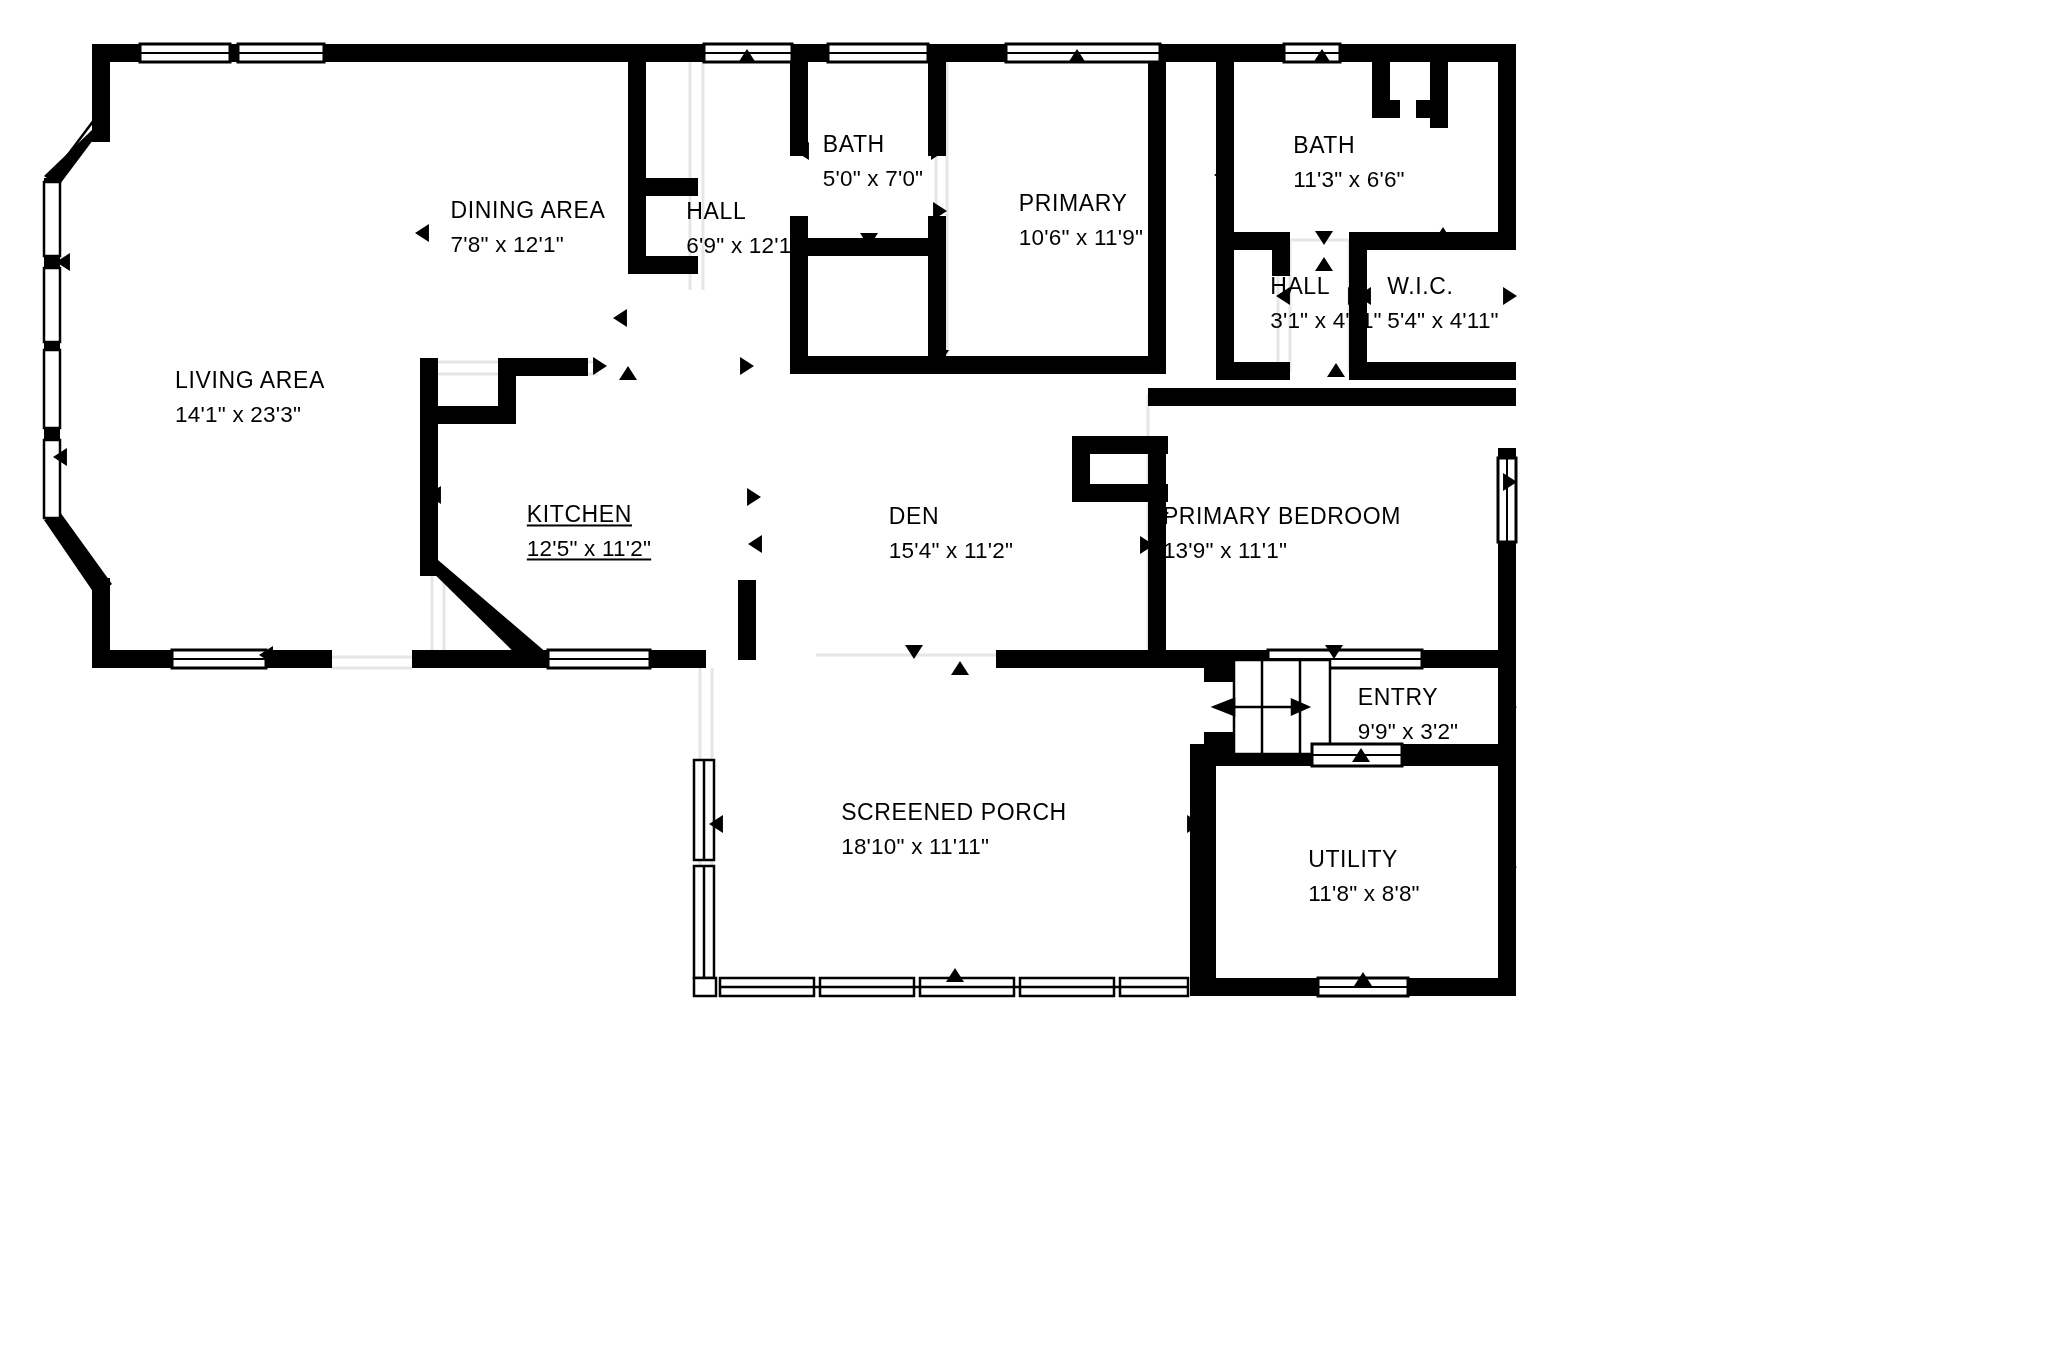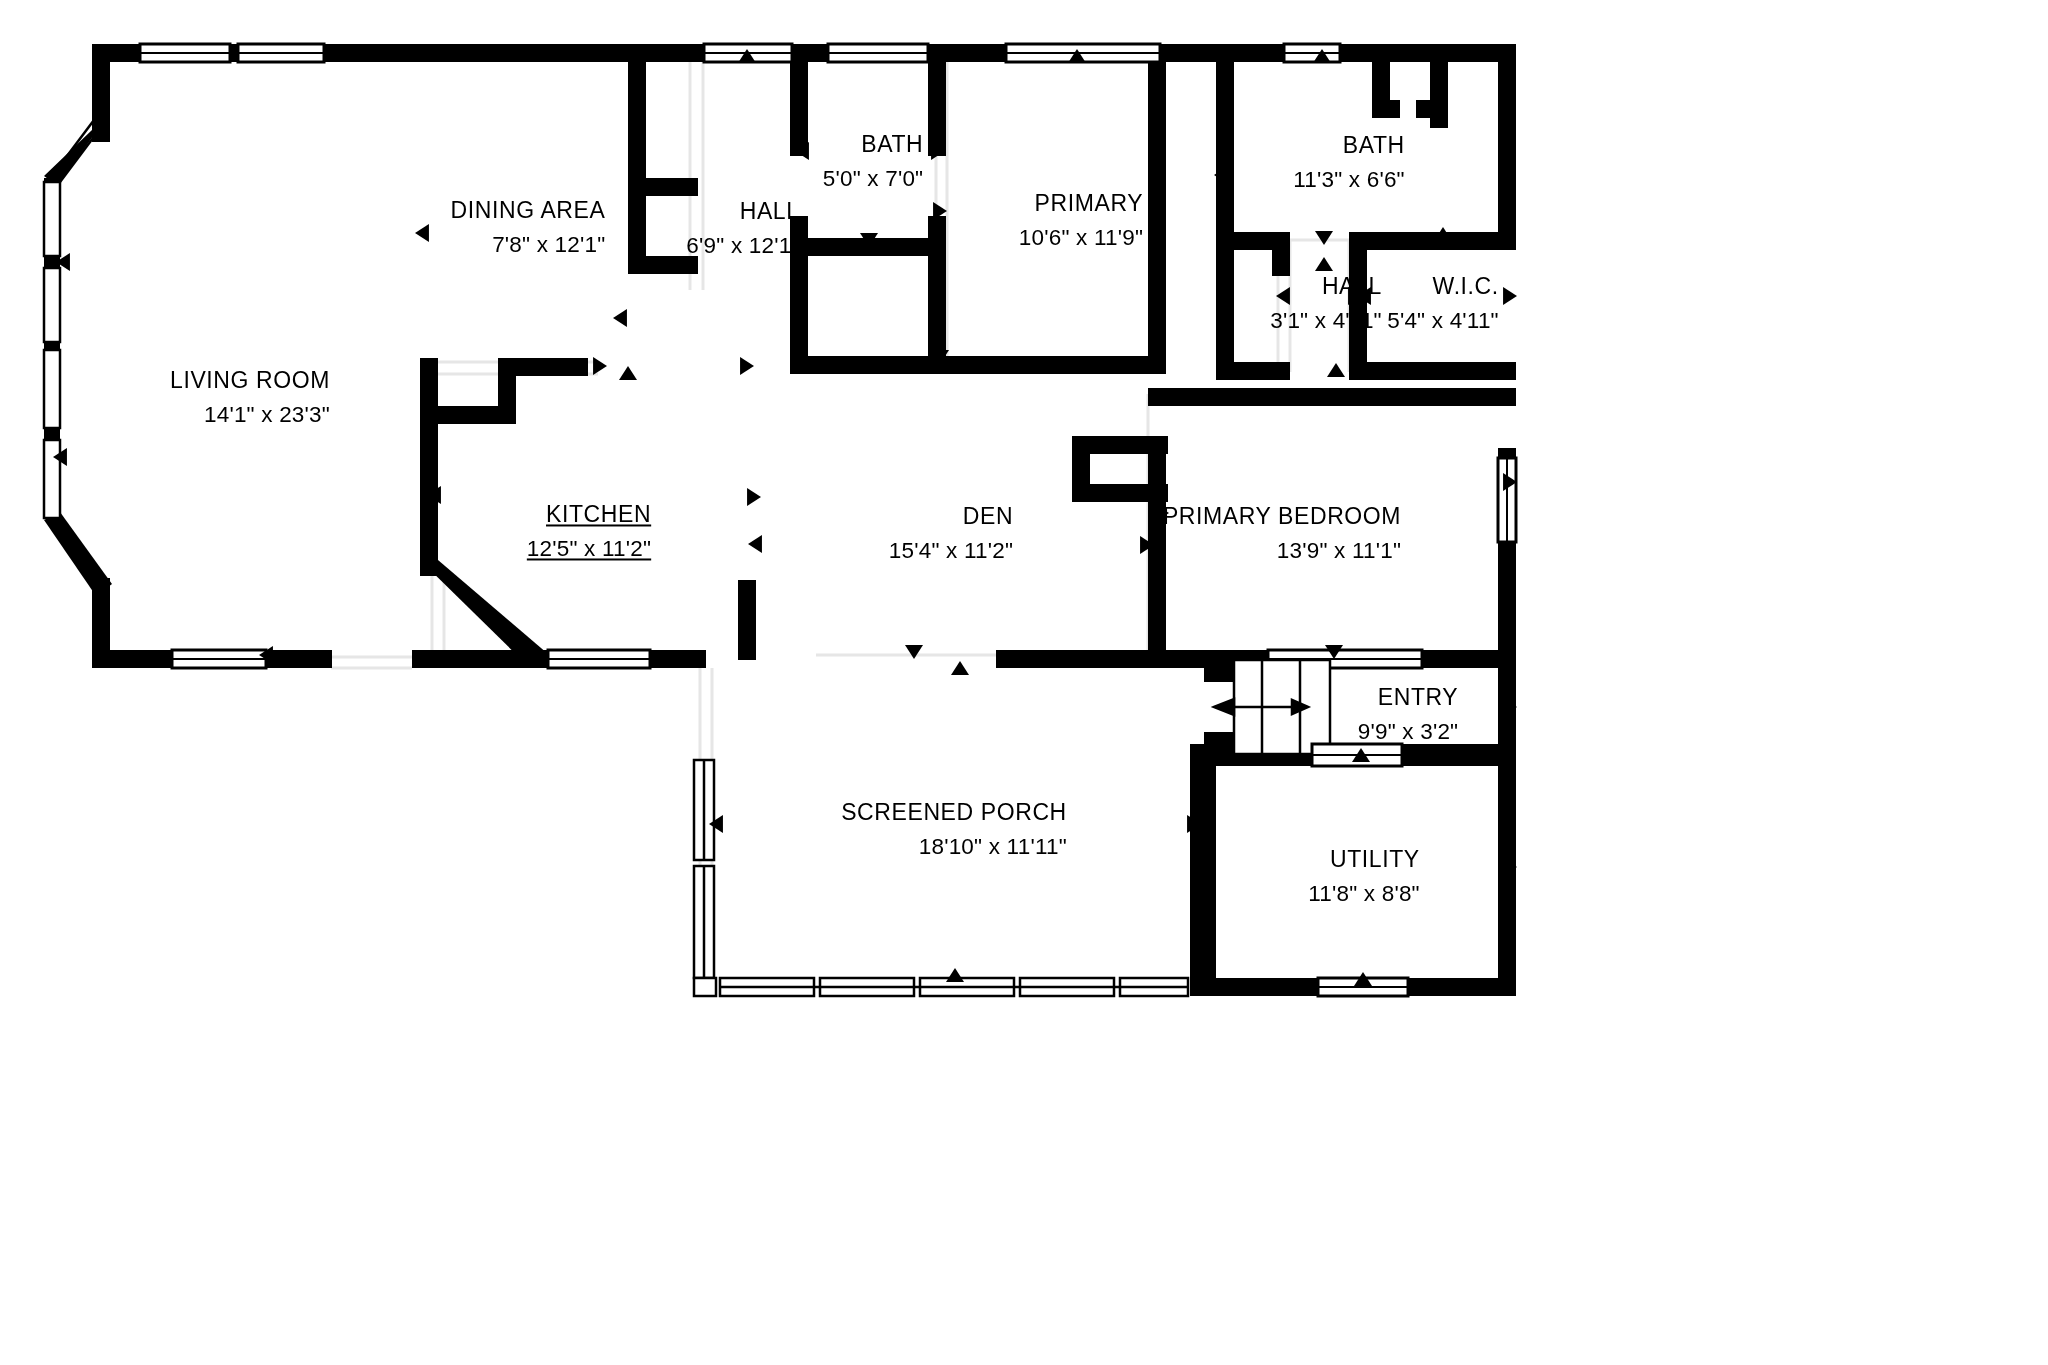--- a/index.html
+++ b/index.html
@@ -21,21 +21,21 @@
   #plan-svg {
     position: absolute;
     left: 0;
     top: 0;
     width: 2048px;
     height: 1365px;
     display: block;
   }
   .room-label {
     position: absolute;
-    text-align: right;
+    text-align: left;
     color: #000000;
     line-height: 1.32;
     white-space: nowrap;
     transform: translate(-50%, -50%);
     pointer-events: none;
   }
   .room-label .rl-name {
     display: block;
     font-size: 23px;
     letter-spacing: 0.6px;
@@ -299,21 +299,21 @@
         <polygon points="1201,824 1187.05,815 1187.05,833" fill="#000000"></polygon>
         <polygon points="1517,867 1503.05,858 1503.05,876" fill="#000000"></polygon>
         <polygon points="955,968 946,981.95 964,981.95" fill="#000000"></polygon>
         <polygon points="1363,972 1354,985.95 1372,985.95" fill="#000000"></polygon>
       </g>
 
   </svg>
 
   <div id="labels-layer">
       <div class="room-label" style="left: 250px; top: 398px;">
-        <span class="rl-name">LIVING ROOM</span>
+        <span class="rl-name">LIVING AREA</span>
         <span class="rl-dim">14'1" x 23'3"</span>
       </div>
       <div class="room-label" style="left: 528px; top: 228px;">
         <span class="rl-name">DINING AREA</span>
         <span class="rl-dim">7'8" x 12'1"</span>
       </div>
       <div class="room-label" style="left: 743px; top: 229px;">
         <span class="rl-name">HALL</span>
         <span class="rl-dim">6'9" x 12'1"</span>
       </div>

